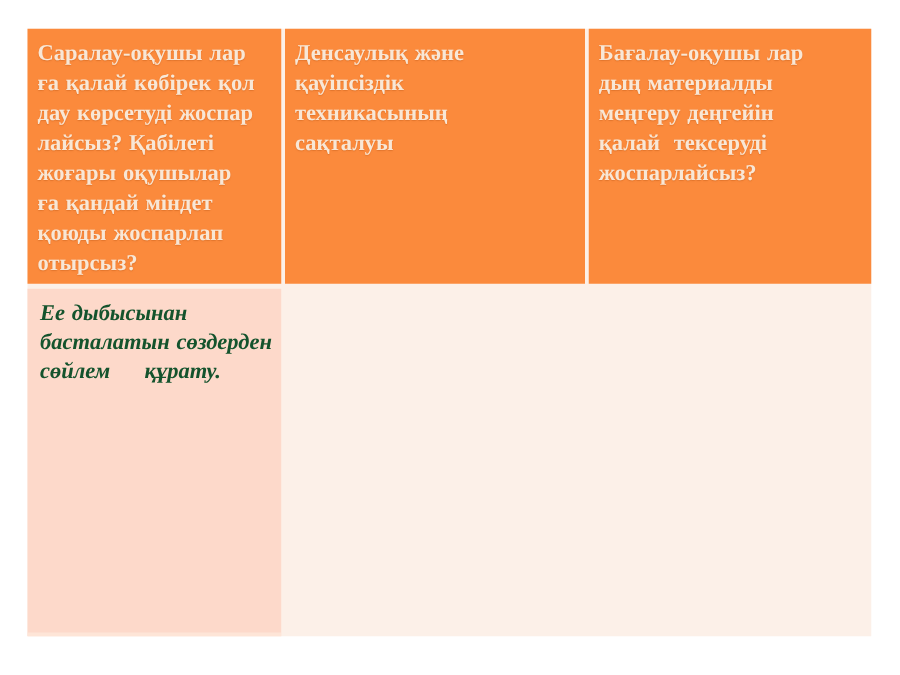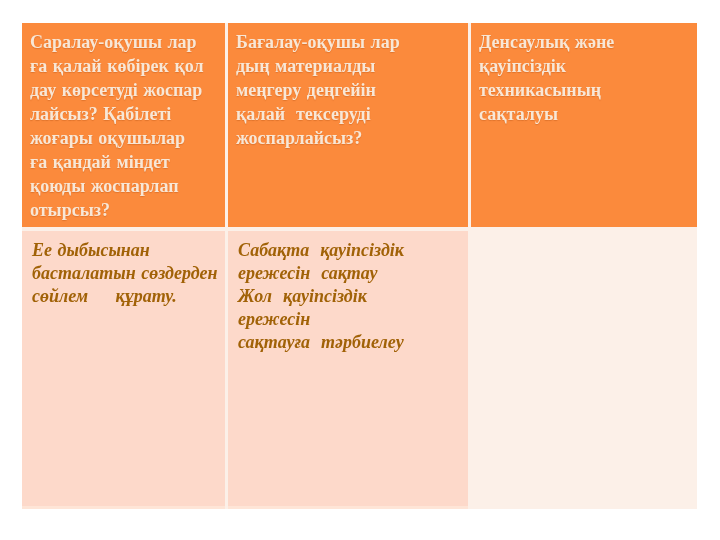--- a/index.html
+++ b/index.html
@@ -38,21 +38,21 @@
     background: #fb8a3c;
     color: #f8e7d6;
     font-weight: bold;
     font-size: 18px;
     line-height: 24px;
     padding: 7px 4px 0 8px;
     text-shadow: 0 1px 1px rgba(175, 78, 18, 0.35);
   }
   .cell.body {
     background: #fdd9ca;
-    color: #a16207;
+    color: #14532d;
     font-weight: bold;
     font-style: italic;
     font-size: 18px;
     line-height: 23px;
     padding: 8px 4px 0 10px;
     box-shadow: inset 0 -3px 0 #fee5d7; 
   }
 </style>
 </head>
 <body>
@@ -60,31 +60,26 @@
 <div class="slide">
   <div class="content-table">
     <div class="cell header">Саралау-оқушы лар
 ға қалай көбірек қол
 дау көрсетуді жоспар
 лайсыз? Қабілеті
 жоғары оқушылар
 ға қандай міндет
 қоюды жоспарлап
 отырсыз?</div>
+    <div class="cell header">Денсаулық және
+қауіпсіздік
+техникасының
+сақталуы</div>
     <div class="cell header">Бағалау-оқушы лар
 дың материалды
 меңгеру деңгейін
 қалай  тексеруді
 жоспарлайсыз?</div>
-    <div class="cell header">Денсаулық және
-қауіпсіздік
-техникасының
-сақталуы</div>
     <div class="cell body">Ее дыбысынан
 басталатын сөздерден
 сөйлем     құрату.</div>
-    <div class="cell body">Сабақта  қауіпсіздік
-ережесін  сақтау
-Жол  қауіпсіздік
-ережесін
-сақтауға  тәрбиелеу</div>
   </div>
 </div>
 
 </body></html>

